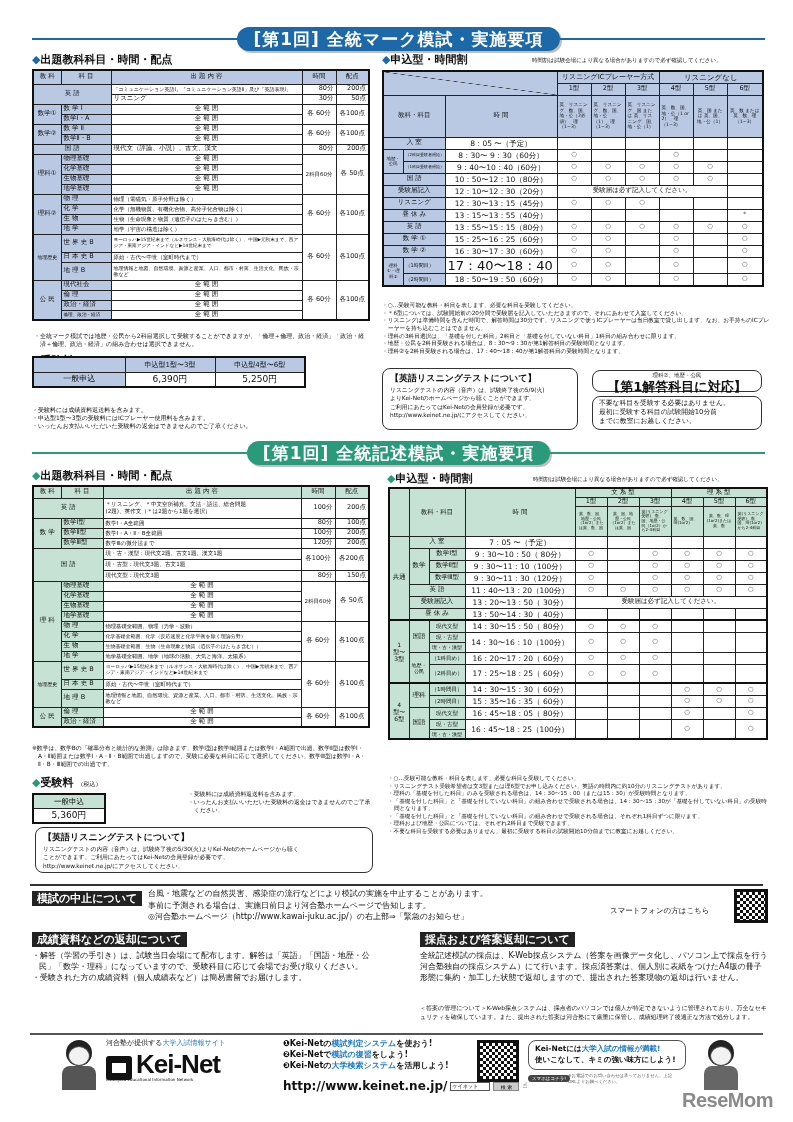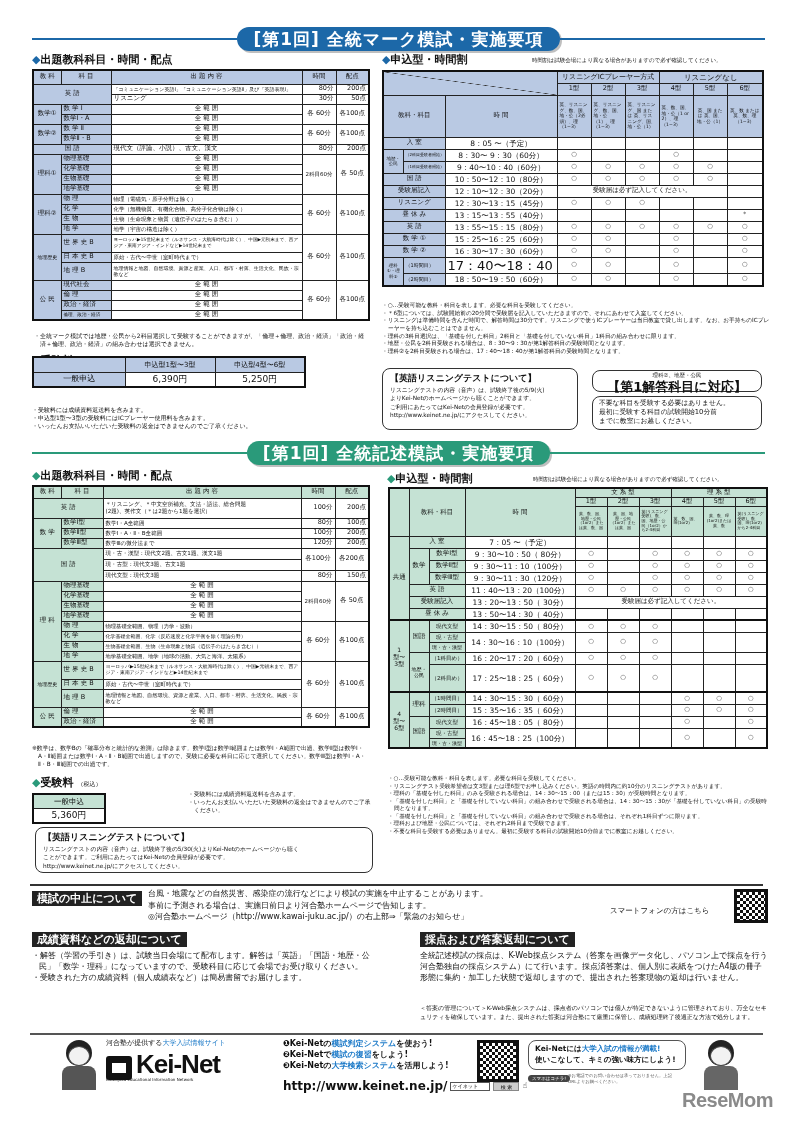--- a/index.html
+++ b/index.html
@@ -684,21 +684,21 @@
         <td class="h c" rowspan="2" style="font-size:5px;white-space:normal">地歴・公民</td>
         <td class="h c" style="font-size:5.5px">（1科目め）</td>
         <td class="c" style="font-size:7.5px">16：20〜17：20（ 60分）</td>
         <td class="mk">○</td>
         <td class="mk">○</td>
         <td class="mk">○</td>
         <td></td>
         <td></td>
         <td></td>
       </tr>
- <tr style="height:28px">
+ <tr style="height:19px">
         <td class="h c" style="font-size:5.5px">（2科目め）</td>
         <td class="c" style="font-size:7.5px">17：25〜18：25（ 60分）</td>
         <td class="mk">○</td>
         <td class="mk">○</td>
         <td class="mk">○</td>
         <td></td>
         <td></td>
         <td></td>
       </tr>
 

